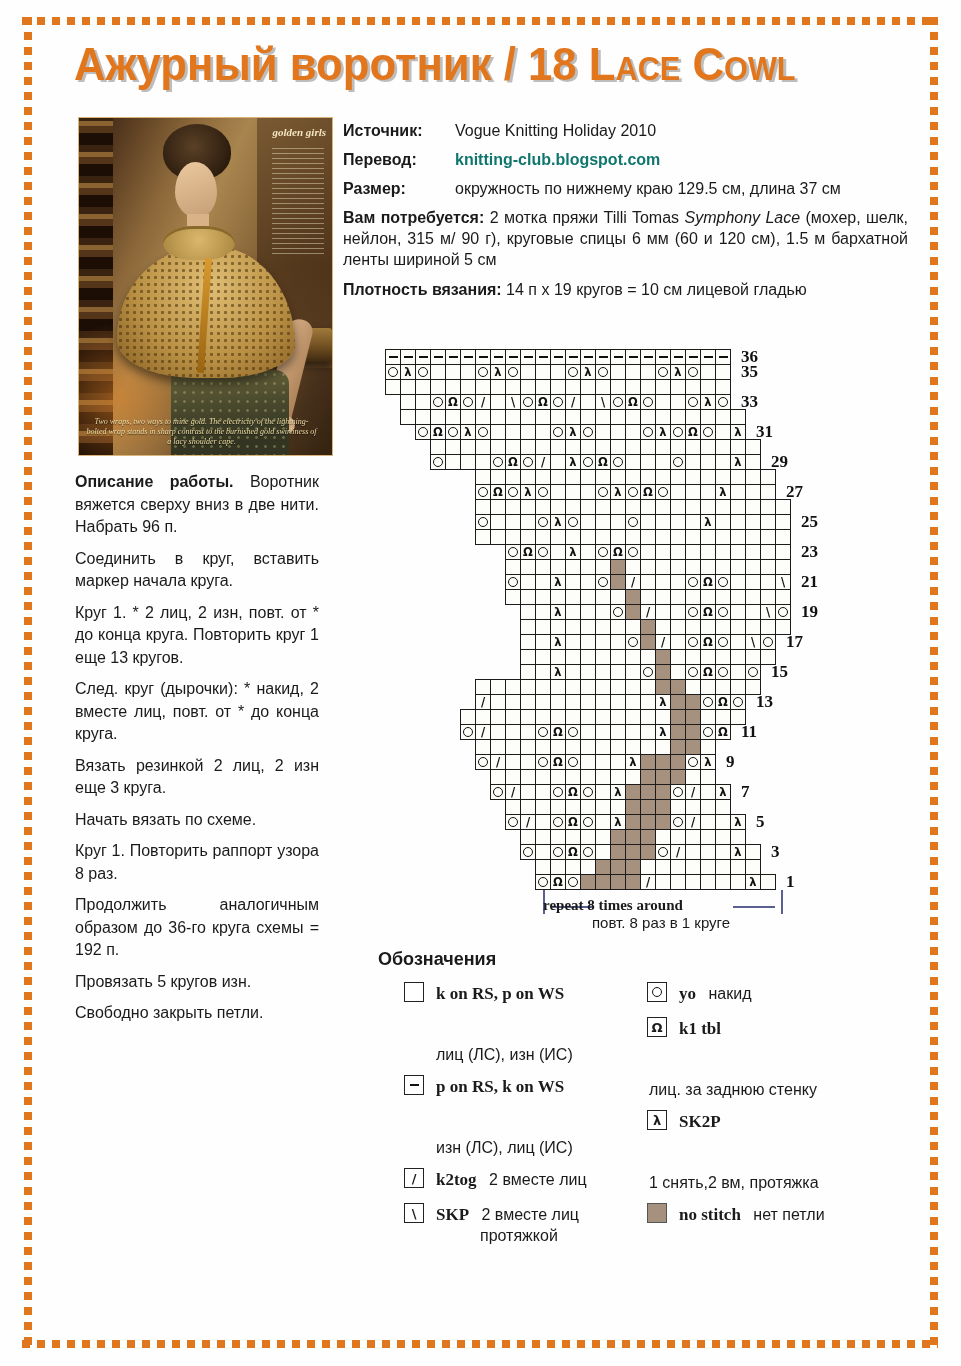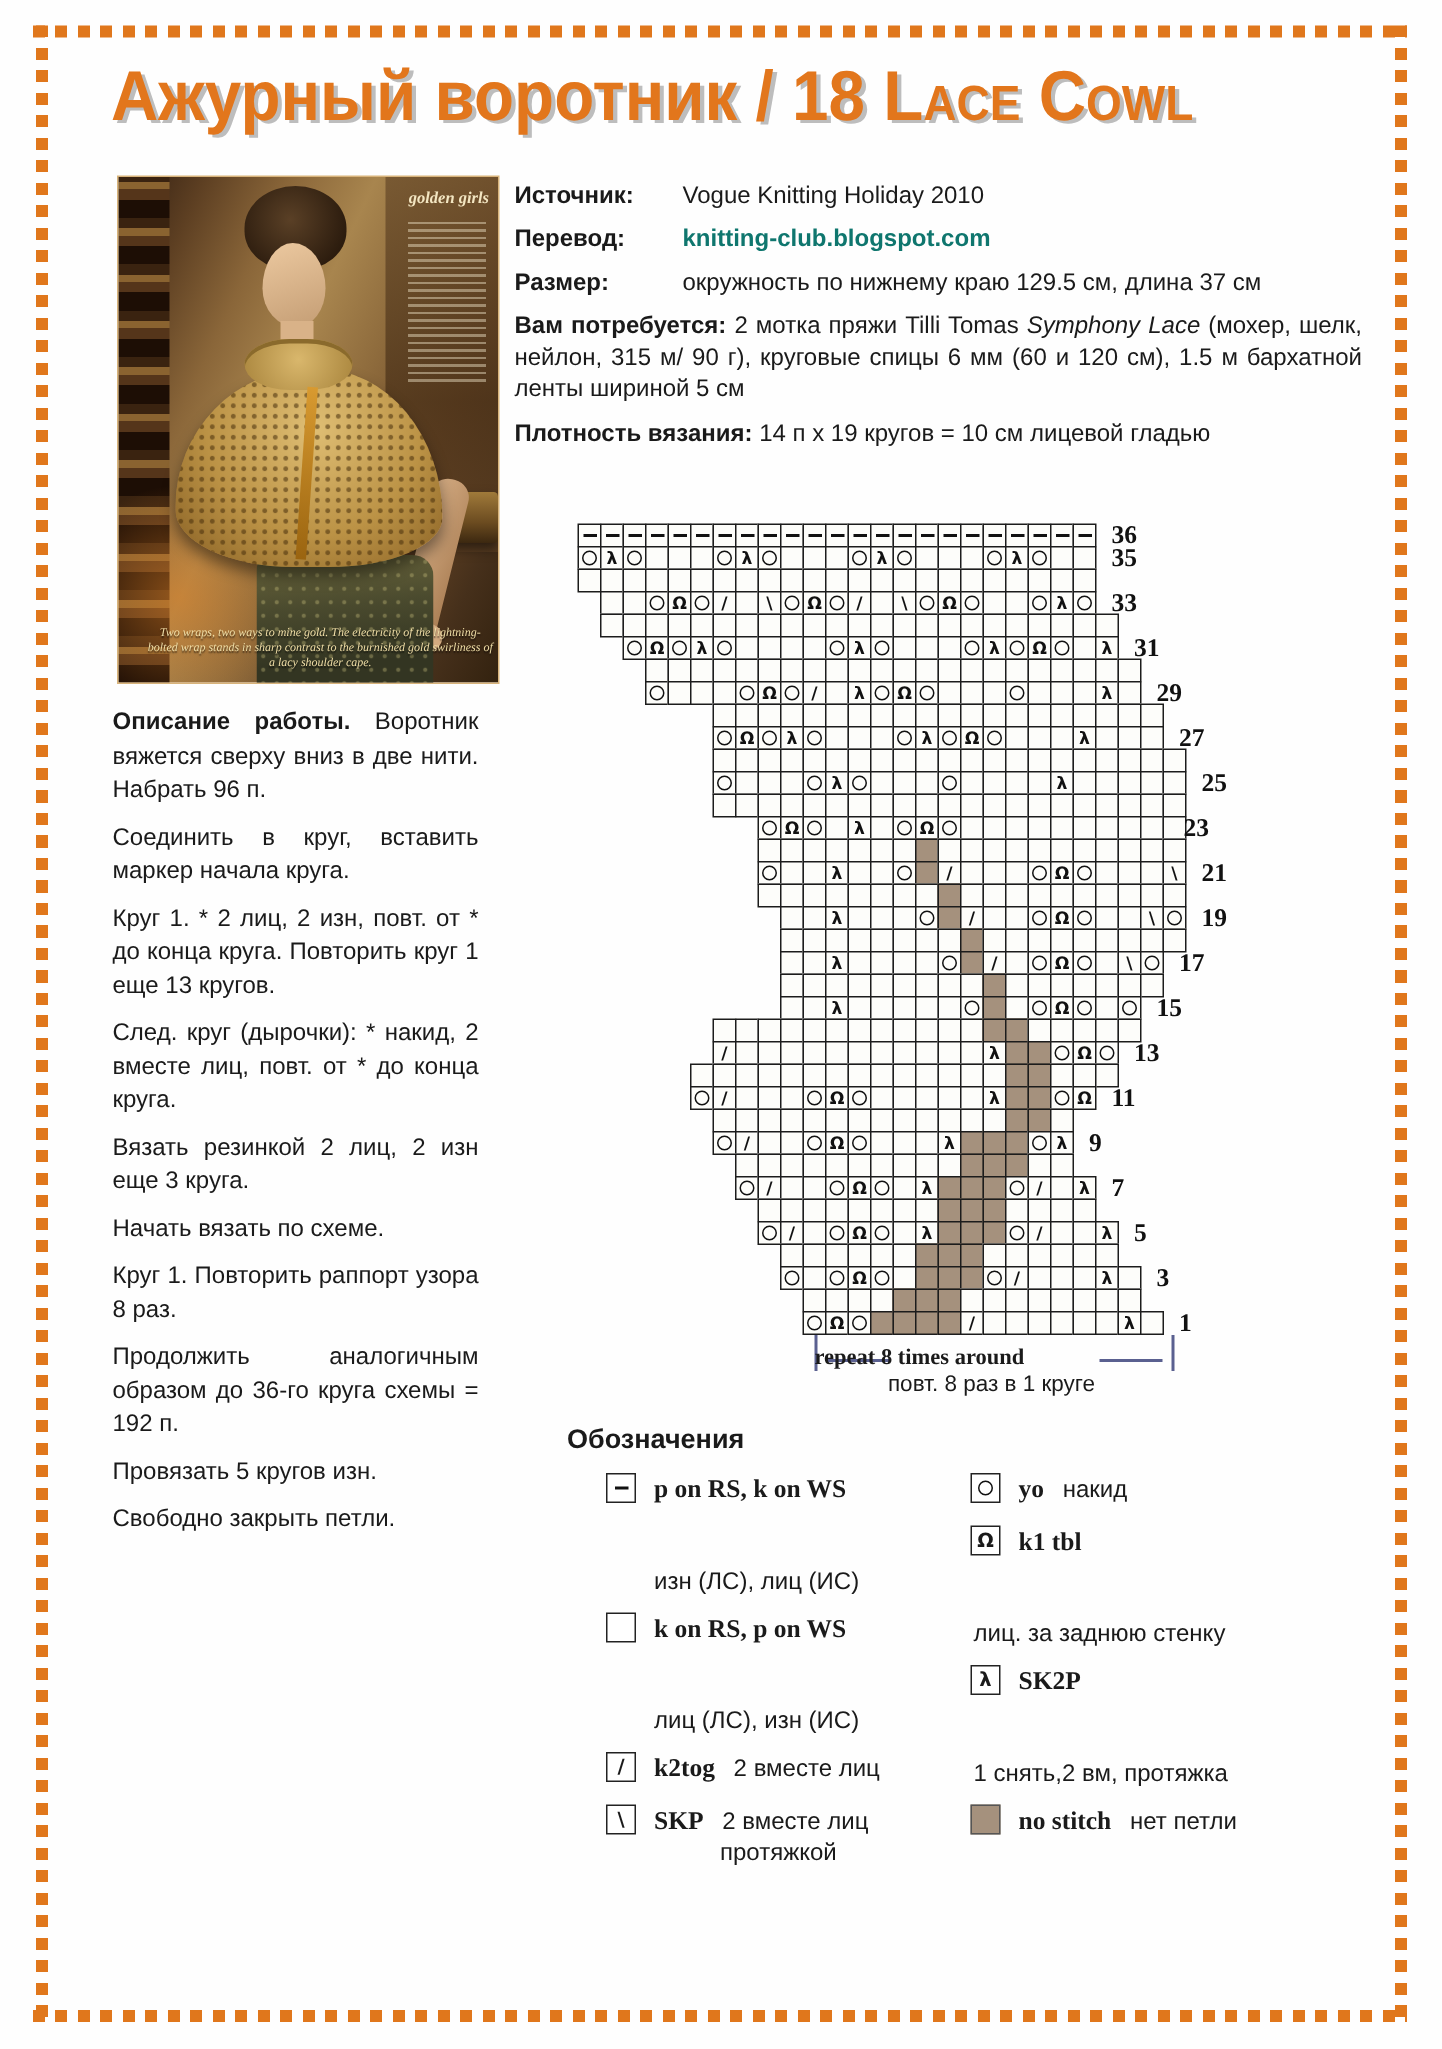--- a/index.html
+++ b/index.html
@@ -51,21 +51,21 @@
   .ph-handR{left:168px;top:300px;width:48px;height:18px;border-radius:9px;background:#d3aa80;transform:rotate(-8deg);}
   .ph-dress{left:92px;top:252px;width:118px;height:86px;border-radius:10px 14px 0 0;
     background:linear-gradient(175deg,#6b663c,#4a4a2e 40%,#333522 80%);
     background-image:radial-gradient(rgba(210,200,130,.35) 1px,rgba(0,0,0,0) 1.7px),
       linear-gradient(175deg,#6b663c,#4a4a2e 40%,#333522 80%);background-size:9px 9px,100% 100%;}
   .ph-gg{right:6px;top:8px;width:68px;text-align:right;color:#f3e6c2;
     font:italic bold 11px "Liberation Serif",serif;}
   .ph-coltext{right:8px;top:30px;width:52px;height:110px;opacity:.55;
     background:repeating-linear-gradient(180deg,rgba(244,234,206,.8) 0 1.5px,transparent 1.5px 5px);}
   .ph-caption{left:6px;bottom:8px;width:233px;text-align:center;color:#efddA6;
-    font:italic 8px/10px "Liberation Serif",serif;text-shadow:0 1px 1px rgba(0,0,0,.6);margin-left:12px;}
+    font:italic 8px/10px "Liberation Serif",serif;text-shadow:0 1px 1px rgba(0,0,0,.6);}
 
   
   .meta{position:absolute;left:343px;top:120px;width:565px;font-size:16px;line-height:21px;}
   .meta-row{display:flex;margin-bottom:8px;}
   .meta-label{width:112px;flex:none;font-weight:bold;}
   .meta-link{color:#0f766e;font-weight:bold;}
   .meta-para{text-align:justify;margin-bottom:9px;}
   .meta-para b{font-weight:bold;}
 
   
@@ -635,21 +635,21 @@
           <span class="c"></span>
           <span class="c"></span>
           <span class="c"></span>
           <span class="c"></span>
           <span class="c"></span>
           <span class="c"></span>
           <span class="c"></span>
           <span class="c"></span>
           <span class="c"></span>
         </div>
-        <span class="rlabel" style="left: 404px; top: 193px;">23</span>
+        <span class="rlabel" style="left: 416px; top: 193px;">23</span>
         <div class="crow" style="left: 120px; top: 210px;">
           <span class="c"></span>
           <span class="c"></span>
           <span class="c"></span>
           <span class="c"></span>
           <span class="c"></span>
           <span class="c"></span>
           <span class="c"></span>
           <span class="c ns"></span>
           <span class="c"></span>
@@ -1153,28 +1153,28 @@
         <span class="rlabel" style="left: 401px; top: 523px;">1</span>
       </div>
     <div class="brk"></div>
     <div class="brk-en">repeat 8 times around</div>
     <div class="brk-ru">повт. 8 раз в 1 круге</div>
   </div>
 
   <div class="leg-head">Обозначения</div>
   <div class="leg-col leg-col1">
       <div class="litem">
+        <span class="lsym"></span>
+        <div class="ltxt"><span class="len">k on RS, p on WS</span><span class="lru under">лиц (ЛС), изн (ИС)</span></div>
+      </div>
+      <div class="litem">
         <span class="lsym">
           <i class="g-dash"></i>
         </span>
         <div class="ltxt"><span class="len">p on RS, k on WS</span><span class="lru under">изн (ЛС), лиц (ИС)</span></div>
-      </div>
-      <div class="litem">
-        <span class="lsym"></span>
-        <div class="ltxt"><span class="len">k on RS, p on WS</span><span class="lru under">лиц (ЛС), изн (ИС)</span></div>
       </div>
       <div class="litem">
         <span class="lsym">/</span>
         <div class="ltxt"><span class="len">k2tog</span>  <span class="lru" style="margin-left: 8px;">2 вместе лиц</span></div>
       </div>
       <div class="litem">
         <span class="lsym">\</span>
         <div class="ltxt"><span class="len">SKP</span>  <span class="lru" style="margin-left: 8px;">2 вместе лиц</span><span class="lru2">протяжкой</span></div>
       </div>
     </div>

